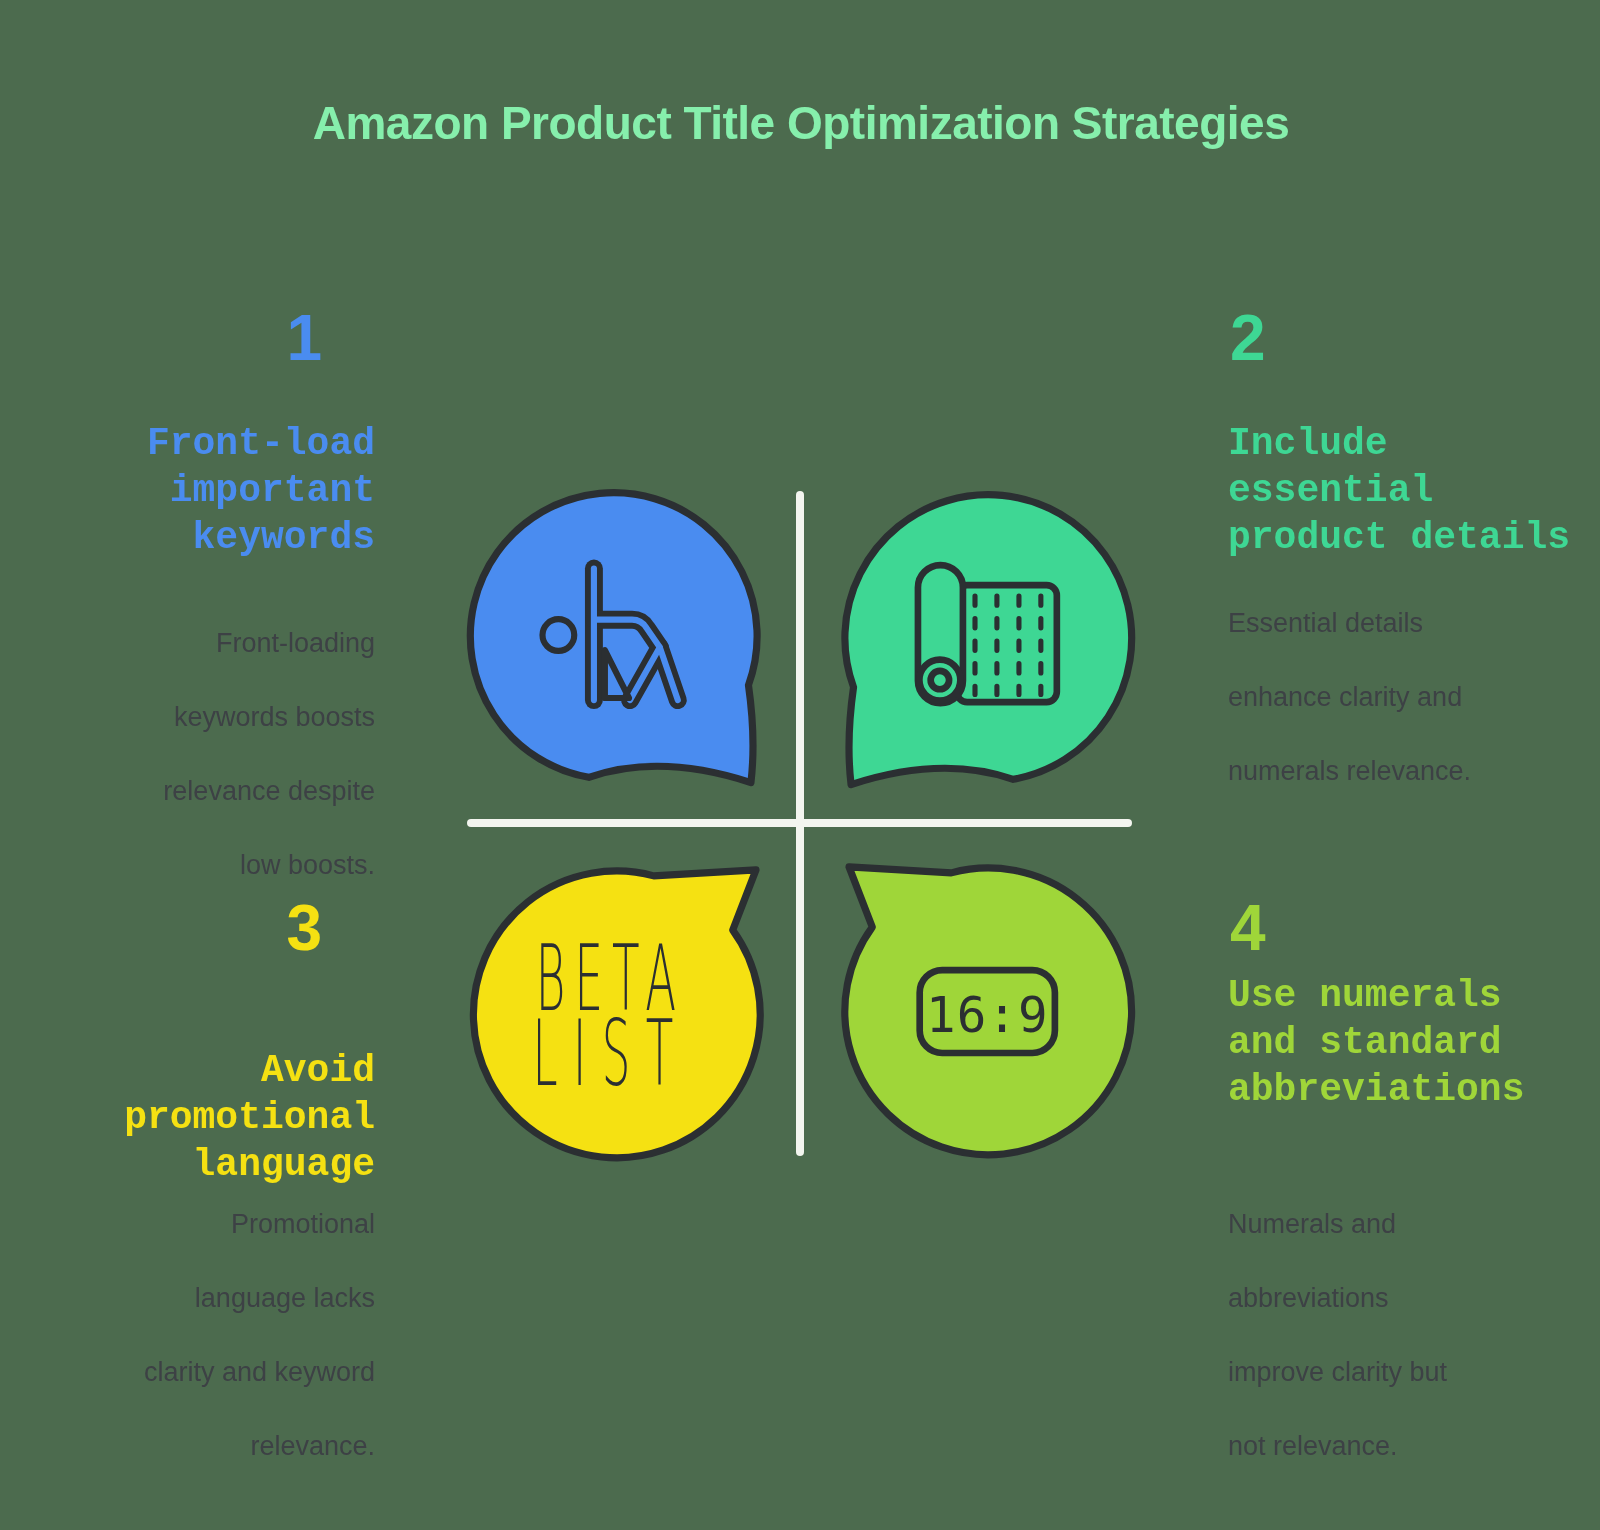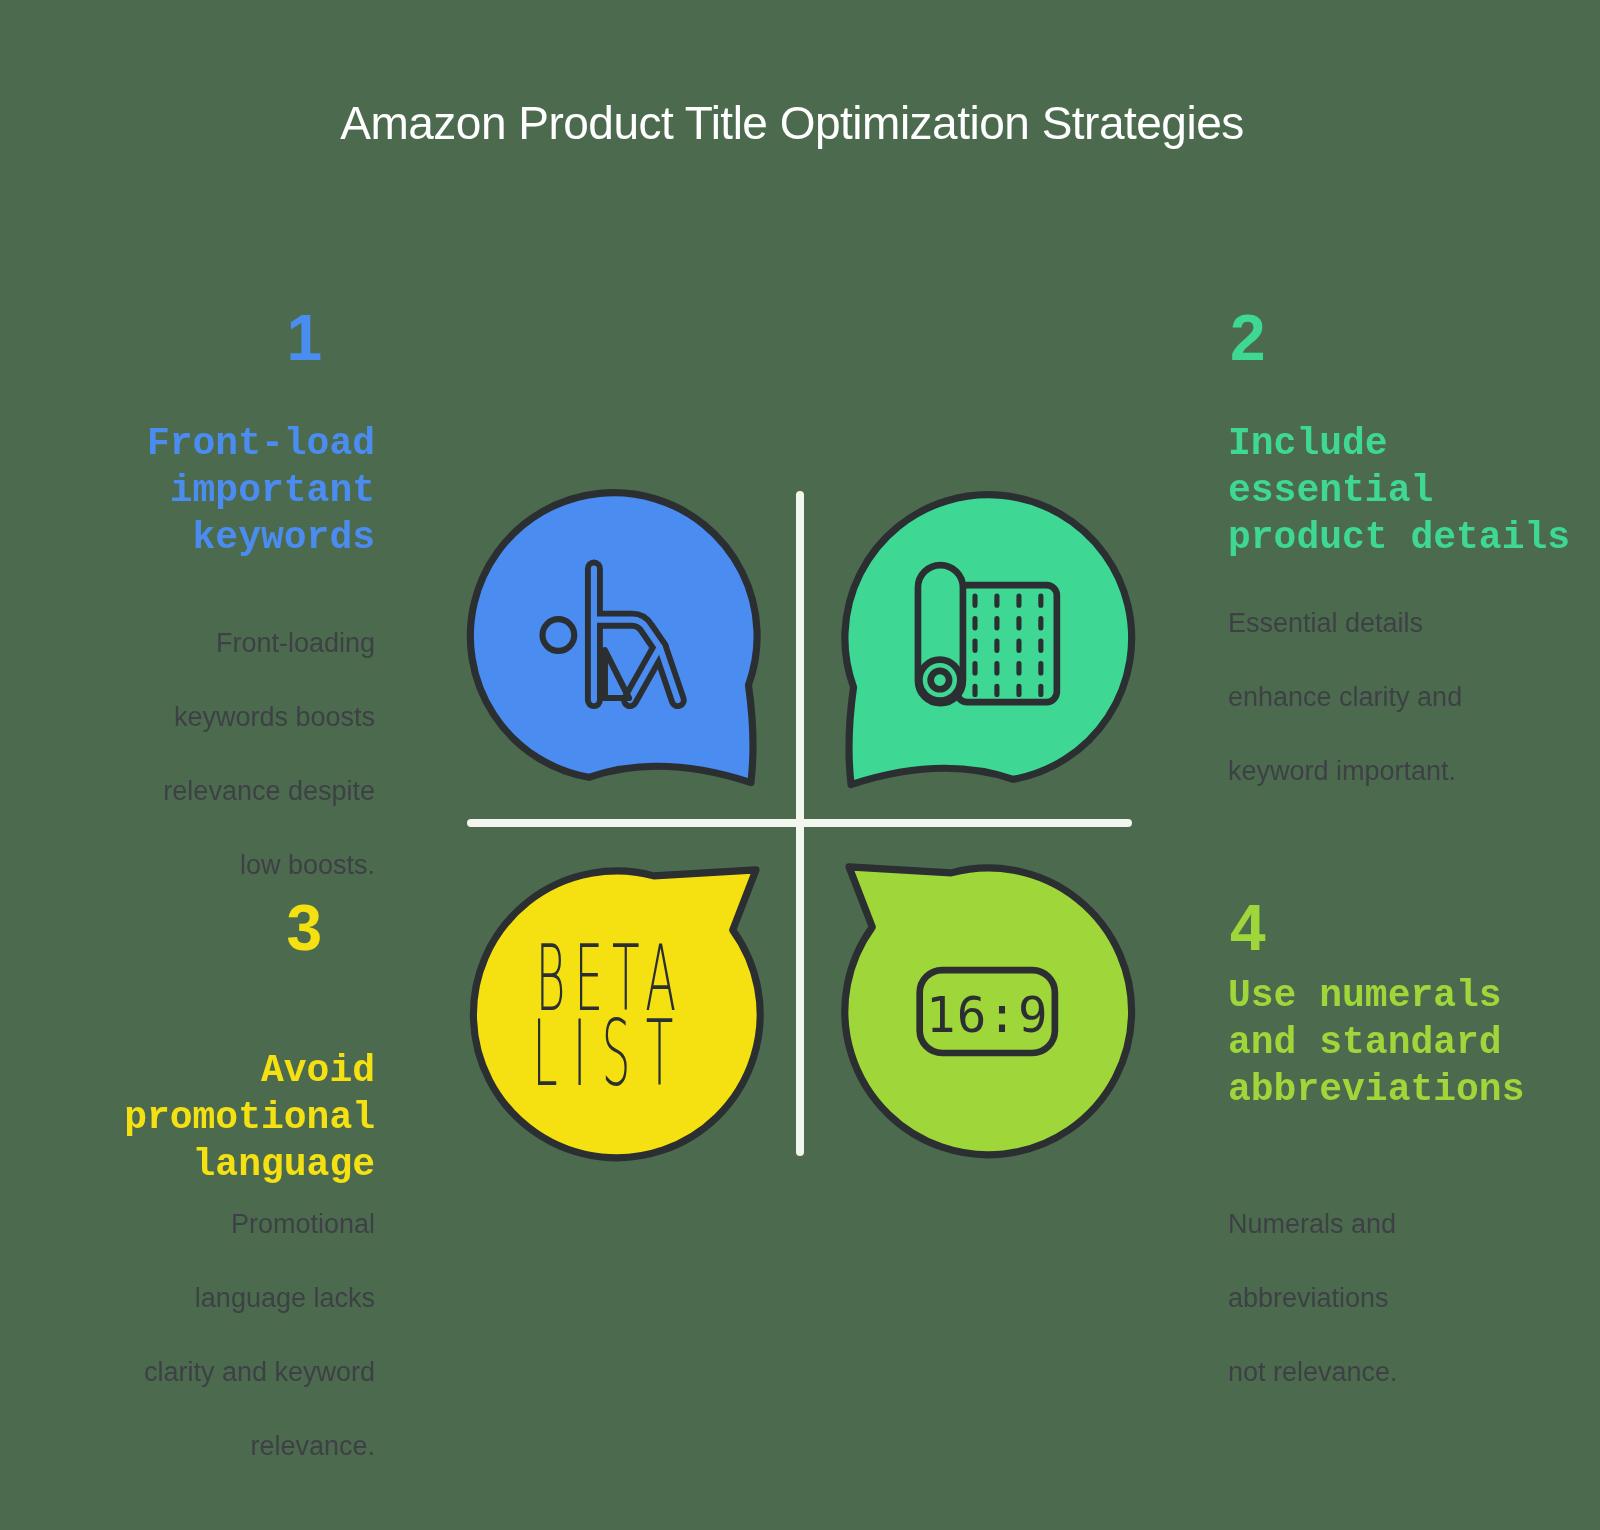--- a/index.html
+++ b/index.html
@@ -2,22 +2,22 @@
 <html><head>
 <meta charset="utf-8">
 <style>
   html,body{margin:0;padding:0;background:#4c6b4e;}
   .stage{
     position:relative;width:1600px;height:1530px;overflow:hidden;
     background:#4c6b4e;
     font-family:"Liberation Sans", sans-serif;
   }
   .title{
-    position:absolute;left:7px;top:96px;width:1570px;
-    text-align:center;font-size:46px;font-weight:400;color:#ffffff;
+    position:absolute;left:16px;top:96px;width:1570px;
+    text-align:center;font-size:46px;font-weight:700;color:#86efac;
     letter-spacing:-0.5px;
   }
   .num{
     position:absolute;font-size:64px;font-weight:700;line-height:72px;white-space:nowrap;
   }
   .heading{
     position:absolute;font-size:38px;font-weight:700;line-height:47px;
   }
   .heading div{white-space:nowrap;font-family:Liberation Mono, monospace;}
   .body-text{
@@ -88,21 +88,21 @@
 
   <div class="num col-right c-green num-2">2</div>
   <div class="heading col-right c-green head-2">
     <div>Include</div>
     <div>essential</div>
     <div>product details</div>
   </div>
   <div class="body-text col-right body-2">
     <div>Essential details</div>
     <div>enhance clarity and</div>
-    <div>keyword important.</div>
+    <div>numerals relevance.</div>
   </div>
 
   <div class="num col-left c-yellow num-3">3</div>
   <div class="heading col-left c-yellow head-3">
     <div>Avoid</div>
     <div>promotional</div>
     <div>language</div>
   </div>
   <div class="body-text col-left body-3">
     <div>Promotional</div>
@@ -113,20 +113,21 @@
 
   <div class="num col-right c-lime num-4">4</div>
   <div class="heading col-right c-lime head-4">
     <div>Use numerals</div>
     <div>and standard</div>
     <div>abbreviations</div>
   </div>
   <div class="body-text col-right body-4">
     <div>Numerals and</div>
     <div>abbreviations</div>
+    <div>improve clarity but</div>
     <div>not relevance.</div>
   </div>
 
   <div class="cross-v"></div>
   <div class="cross-h"></div>
 
   <svg class="bubble bub-blue" width="338" height="318" viewBox="0 0 330 310">
     <path d="M283.6 205.9 A140 140 0 1 0 127.7 295.9 Q197 272 286 301 Q291 258 283.6 205.9 Z" fill="#4a8cf0" stroke="#2b2f32" stroke-width="7" stroke-linejoin="round"></path>
     <g fill="none" stroke-linecap="round" stroke-linejoin="round">
       <g stroke="#2b2f32" stroke-width="17.5">

